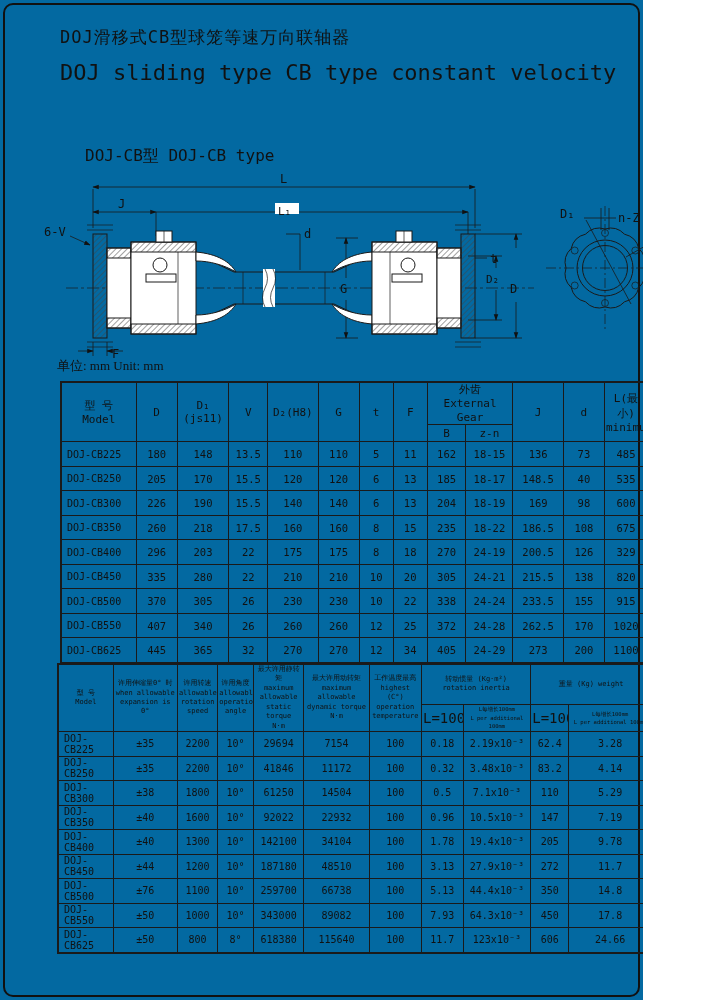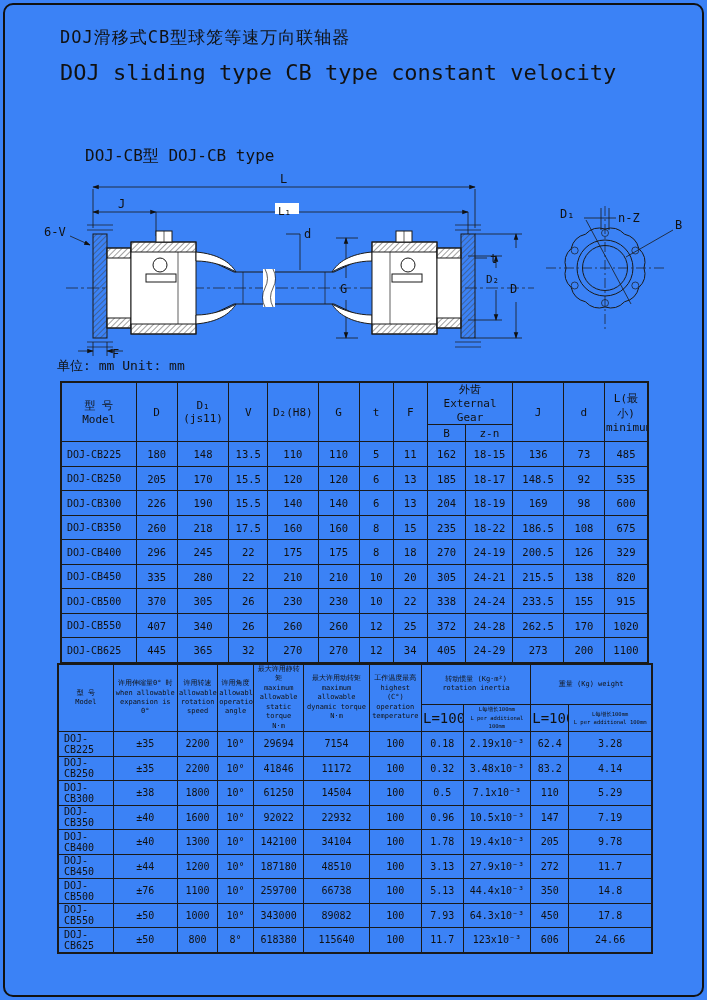--- a/index.html
+++ b/index.html
@@ -1,24 +1,24 @@
 <!DOCTYPE html>
 <html><head>
 <meta charset="utf-8">
 <style>
   html,body{margin:0;padding:0;background:#fff;}
-  .page{position:relative;width:707px;height:1000px;background:#3b82f6;overflow:hidden;
+  .page{position:relative;width:643px;height:1000px;background:#0369a1;overflow:hidden;
         font-family:"DejaVu Sans Mono","Liberation Mono",monospace;color:#111;}
   .frame{position:absolute;left:3px;top:3px;right:3px;bottom:3px;border:2px solid #111;border-radius:10px;}
   .abs{position:absolute;}
   .title-zh{left:60px;top:26px;font-size:17px;letter-spacing:1px;}
   .title-en1{left:60px;top:60px;font-size:22px;}
   .title-en2{left:60px;top:88px;font-size:17px;}
   .subtitle{left:85px;top:146px;font-size:16px;}
-  .unitline{left:57px;top:357px;font-size:13px;}
+  .unitline{left:57px;top:357px;font-size:13px;font-family:Liberation Serif, serif;}
   
   table{border-collapse:collapse;table-layout:fixed;width:100%;}
   th,td{border:1px solid #1a1a1a;text-align:center;vertical-align:middle;padding:0 1px;
         white-space:pre-line;overflow:hidden;font-weight:normal;}
   .t1wrap{left:60px;top:381px;width:589px;}
   .t2wrap{left:57px;top:663px;width:596px;}
   .t1wrap table,.t2wrap table{border:2px solid #1a1a1a;}
   .t1 thead tr:first-child th{height:31px;font-size:11px;}
   .t1 thead tr:last-child th{height:16px;font-size:11px;}
   .t1 .hsm{font-size:7.5px;line-height:1.25;}
@@ -256,21 +256,21 @@
             <td>205</td>
             <td>170</td>
             <td>15.5</td>
             <td>120</td>
             <td>120</td>
             <td>6</td>
             <td>13</td>
             <td>185</td>
             <td>18-17</td>
             <td>148.5</td>
-            <td>92</td>
+            <td>40</td>
             <td>535</td>
           </tr>
           <tr>
             <td>DOJ-CB300</td>
             <td>226</td>
             <td>190</td>
             <td>15.5</td>
             <td>140</td>
             <td>140</td>
             <td>6</td>
@@ -292,21 +292,21 @@
             <td>15</td>
             <td>235</td>
             <td>18-22</td>
             <td>186.5</td>
             <td>108</td>
             <td>675</td>
           </tr>
           <tr>
             <td>DOJ-CB400</td>
             <td>296</td>
-            <td>245</td>
+            <td>203</td>
             <td>22</td>
             <td>175</td>
             <td>175</td>
             <td>8</td>
             <td>18</td>
             <td>270</td>
             <td>24-19</td>
             <td>200.5</td>
             <td>126</td>
             <td>329</td>

